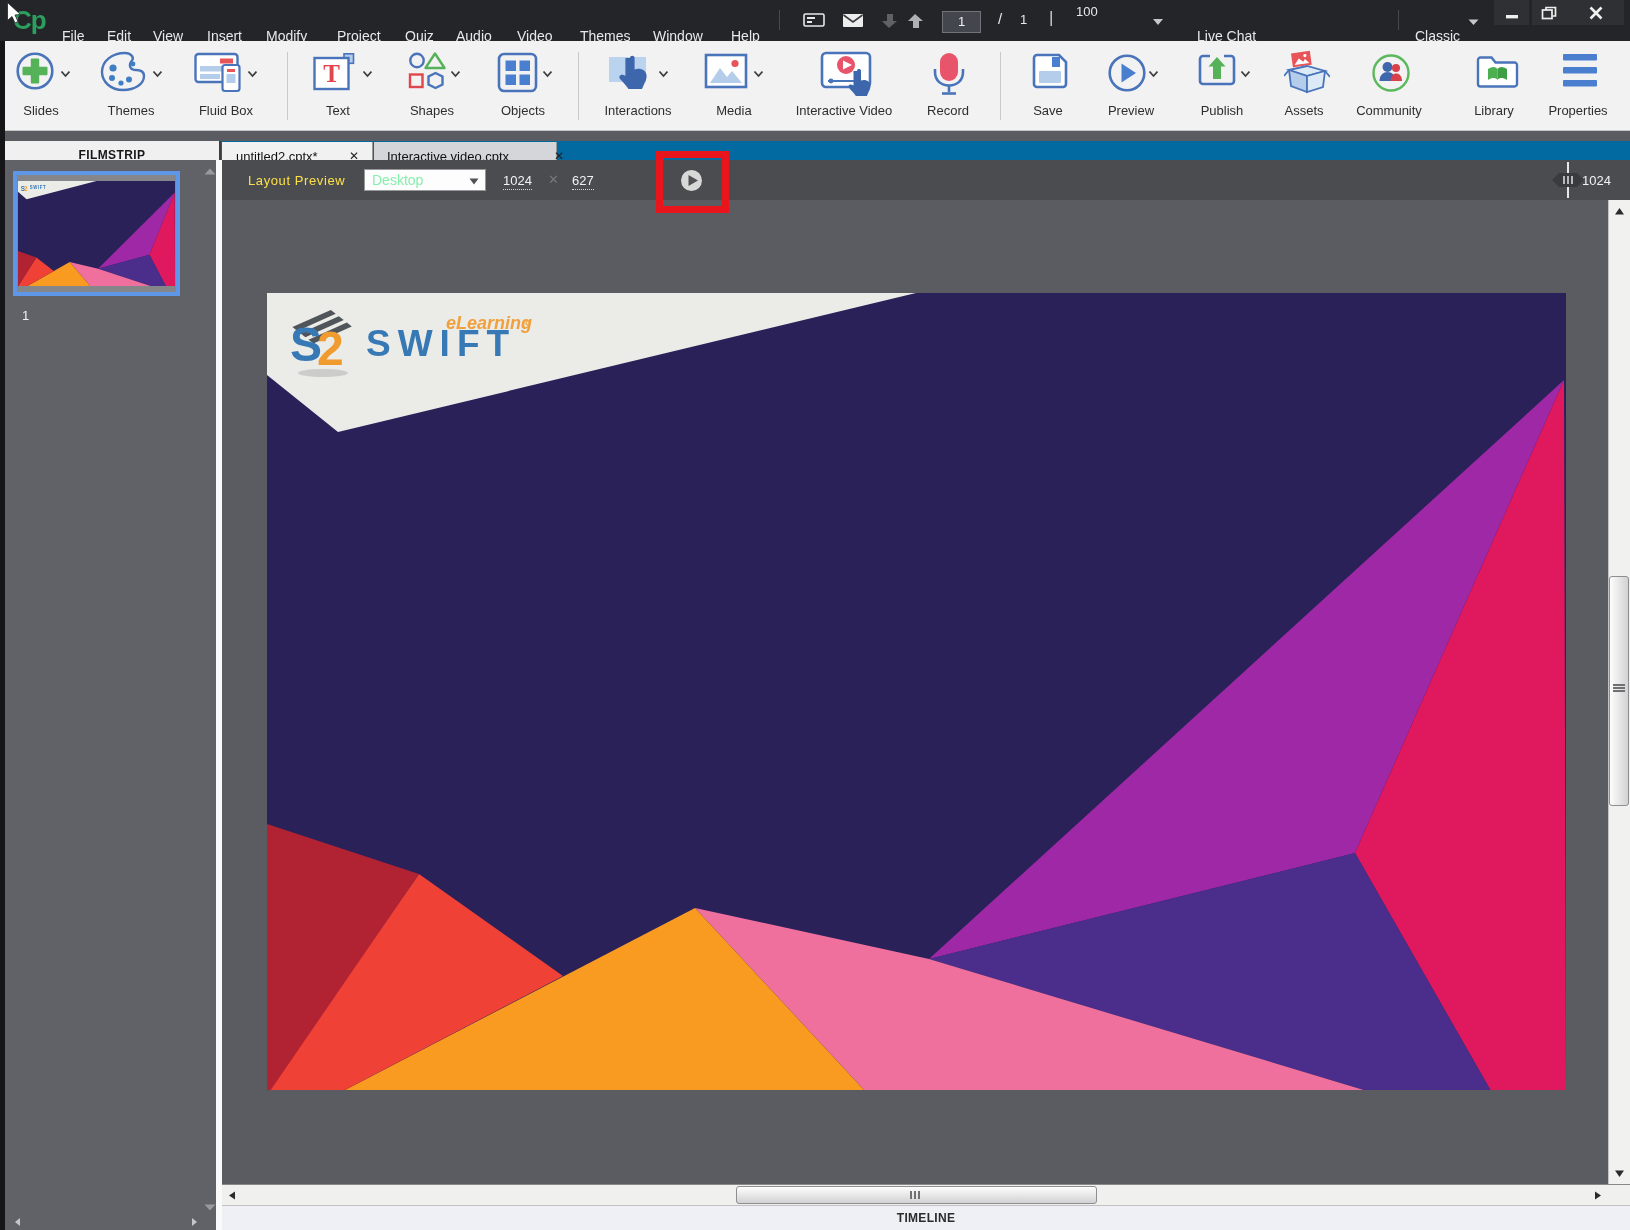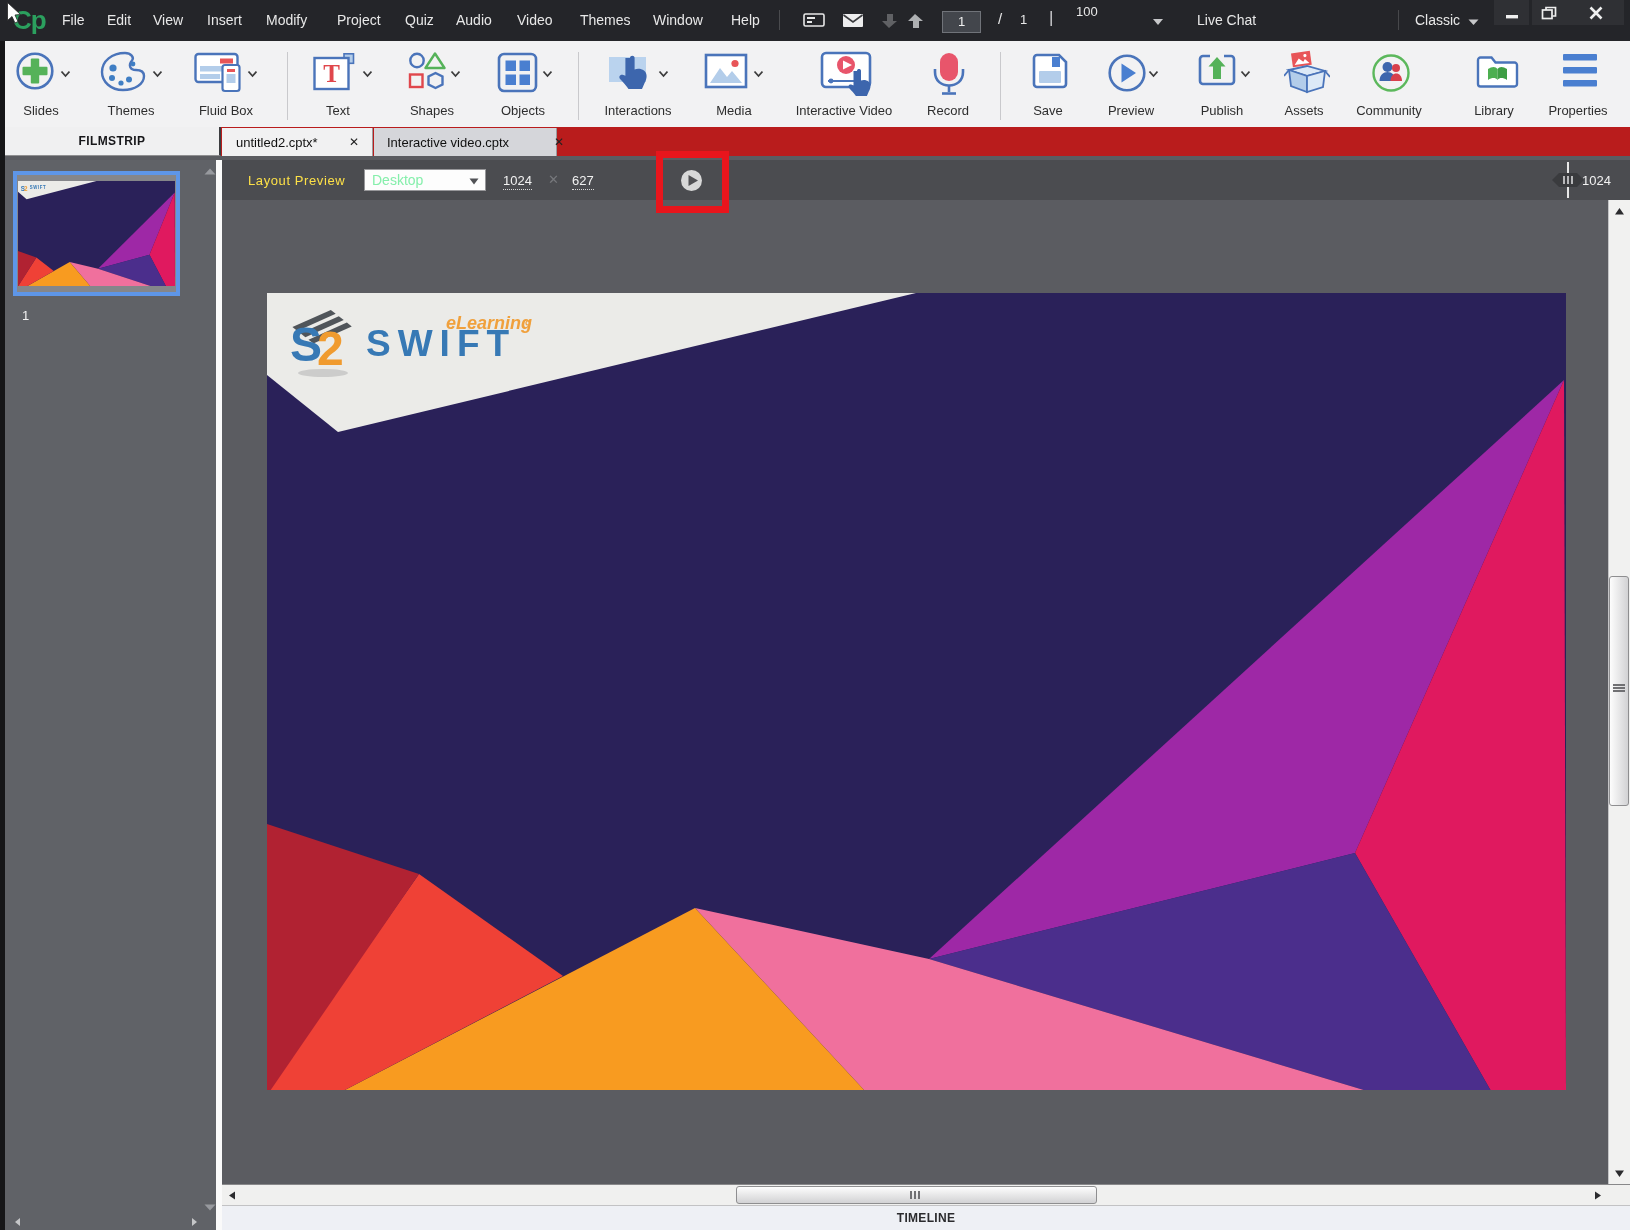--- a/index.html
+++ b/index.html
@@ -1,23 +1,23 @@
 <!DOCTYPE html>
 <html><head><meta charset="utf-8"><style>
 *{margin:0;padding:0;box-sizing:border-box}
 html,body{width:1630px;height:1230px;overflow:hidden}
 body{position:relative;background:#5b5c61;font-family:"Liberation Sans",sans-serif;-webkit-font-smoothing:antialiased}
 .abs{position:absolute}
 .menubar{left:0;top:0;width:1630px;height:41px;background:#242529;color:#e8e8e8;font-size:14px}
-.menubar span.mi{position:absolute;top:12px}
+.menubar span.mi{position:absolute;top:28px}
 .toolbar{left:0;top:41px;width:1630px;height:90px;background:#f2f2f3;border-bottom:1px solid #c6c6c8}
 .tblabel{position:absolute;width:160px;top:62px;left:0;margin-left:-80px;text-align:center;font-size:13px;color:#2e2e2e}
 .tbsep{position:absolute;top:10px;height:70px;width:1px;background:#c9c9cc}
 .chev{position:absolute;width:10px;height:10px}
-.tabrow{left:0;top:127px;width:1630px;height:29px;background:#b91c1c}
+.tabrow{left:0;top:141px;width:1630px;height:29px;background:#0369a1}
 .layoutbar{left:222px;top:160px;width:1408px;height:40px;background:#4b4c50}
 .filmstrip{left:5px;top:160px;width:211px;height:1070px;background:#606267}
 .leftedge{left:0;top:41px;width:5px;height:1189px;background:#161618}
 .divider{left:216px;top:160px;width:6px;height:1070px;background:#fafafa}
 .canvas{left:222px;top:200px;width:1386px;height:984px;background:#5b5c61}
 </style></head>
 <body>
 
 <div class="abs menubar">
 <span class="abs" style="left:13px;top:5px;font-size:26px;font-weight:bold;color:#2ba05e;letter-spacing:-1px">Cp</span>

